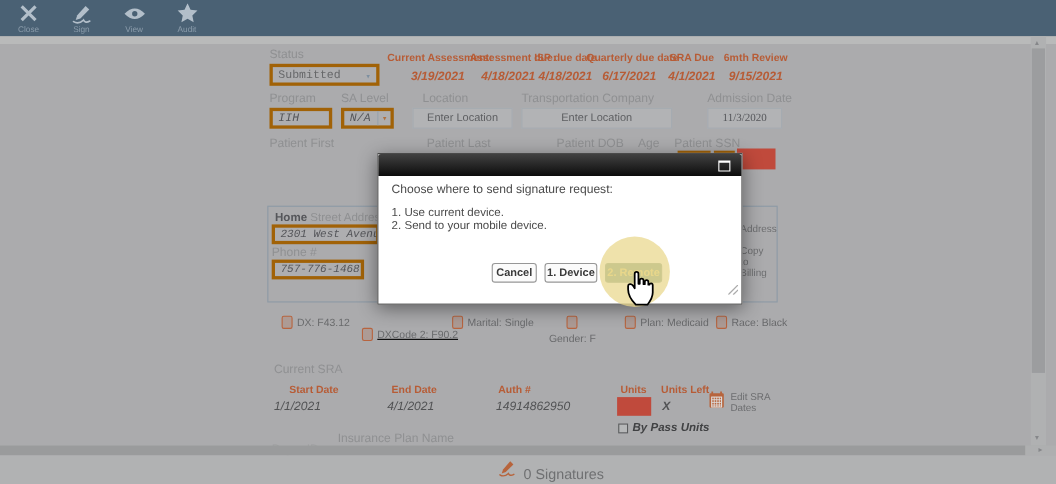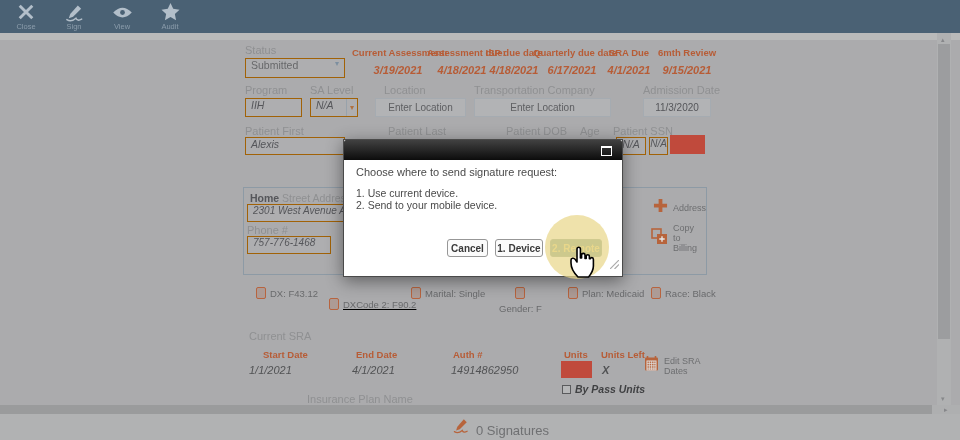--- a/index.html
+++ b/index.html
@@ -13,21 +13,21 @@
   .tool .tlabel{font-size:7.5px;color:#8b9cab;line-height:8px;}
   .substrip{position:absolute;left:0;top:33px;width:960px;height:7px;background:#b9baba;}
 
   
   .lbl{position:absolute;font-size:11px;color:#8f9092;white-space:nowrap;}
   .val-it{font-style:italic;color:#55565a;}
   .orange{color:#b75c36;}
   .abs{position:absolute;}
 
   
-  .field{position:absolute;border:1px solid #a16207;background:rgba(255,255,255,0.04);box-sizing:border-box;display:flex;align-items:flex-start;padding:0 5px;font-size:10.5px;overflow:hidden;white-space:nowrap;}
+  .field{position:absolute;border:3px solid #a16207;background:rgba(255,255,255,0.04);box-sizing:border-box;display:flex;align-items:flex-end;padding:0 5px;font-size:10.5px;overflow:hidden;white-space:nowrap;font-family:Liberation Mono, monospace;}
   .btnfield{position:absolute;border:1px solid #a5abb1;background:#b2b3b5;box-sizing:border-box;display:flex;align-items:center;justify-content:center;font-size:10px;color:#5d5e61;white-space:nowrap;cursor:pointer;}
   .chev{color:#7d8fa0;font-size:8px;}
 
   
   .datecol{position:absolute;text-align:center;}
   .datecol .dl{font-size:9.5px;font-weight:bold;color:#b75c36;white-space:nowrap;}
   .datecol .dv{font-size:11px;font-weight:bold;font-style:italic;color:#b75c36;margin-top:6px;white-space:nowrap;}
 
   
   .panel{position:absolute;left:243px;top:187px;width:464px;height:88px;border:1px solid #8d9aa5;box-sizing:border-box;}
@@ -54,21 +54,21 @@
   .vsb{position:absolute;left:937px;top:33px;width:14px;height:372px;background:#b0b1b2;}
   .vsb-thumb{position:absolute;left:1px;top:11px;width:12px;height:295px;background:#9c9d9f;cursor:pointer;}
   .sb-arrow{position:absolute;font-size:7px;color:#86878a;cursor:pointer;line-height:7px;}
   .hsb{position:absolute;left:0;top:405px;width:960px;height:9px;background:#aeafb0;}
   .hsb-thumb{position:absolute;left:0;top:0;width:932px;height:9px;background:#9a9b9c;cursor:pointer;}
 
   
   .footer{position:absolute;left:0;top:414px;width:960px;height:26px;background:#b1b2b3;}
 
   
-  .modal{position:absolute;left:343px;top:139px;width:280px;height:138px;background:#fff;border:1px solid #4a4a4a;box-sizing:border-box;box-shadow:0 4px 16px rgba(0,0,0,.45);z-index:10;}
+  .modal{position:absolute;left:343px;top:139px;width:332px;height:138px;background:#fff;border:1px solid #4a4a4a;box-sizing:border-box;box-shadow:0 4px 16px rgba(0,0,0,.45);z-index:10;}
   .modal-title{position:absolute;left:0;top:0;width:100%;height:20px;background:linear-gradient(#414141,#0c0c0c);border-radius:2px 2px 0 0;}
   .restore{position:absolute;right:10px;top:6px;width:9px;height:7px;border:1px solid #fff;border-top:2px solid #fff;cursor:pointer;}
   .modal-msg{position:absolute;left:12px;top:26px;font-size:11px;color:#4a4a4a;white-space:nowrap;}
   .modal-opt{position:absolute;left:12px;font-size:10.5px;color:#4a4a4a;white-space:nowrap;}
   .mbtn{position:absolute;top:99px;height:18px;background:#fbfbfb;border:1px solid #979797;border-radius:3px;box-sizing:border-box;display:flex;align-items:center;justify-content:center;font-size:10px;font-weight:bold;color:#3a3a3a;cursor:pointer;}
   .mbtn-remote{background:#85a595;border-color:#8fa89a;color:#e9d88a;}
   .grip{position:absolute;right:3px;bottom:3px;}
 
   .highlight-circle{position:absolute;left:545px;top:215px;width:64px;height:64px;border-radius:50%;background:rgba(233,215,139,.72);z-index:11;pointer-events:none;}
   .hand{position:absolute;left:566px;top:243px;z-index:12;pointer-events:none;}
@@ -155,32 +155,29 @@
 
   <div class="field" style="left:245px;top:98px;width:57px;height:19px;">
     <span class="val-it">IIH</span>
   </div>
   <div class="field" style="left:310px;top:98px;width:48px;height:19px;padding:0;">
     <span class="val-it" style="padding-left:5px;flex:1;">N/A</span>
     <span style="border-left:1px solid #98a2ab;height:100%;display:flex;align-items:center;padding:0 3px;color:#b0703f;font-size:8px;">▾</span>
   </div>
   <div class="btnfield" style="left:375px;top:98px;width:91px;height:19px;">Enter Location</div>
   <div class="btnfield" style="left:474px;top:98px;width:137px;height:19px;">Enter Location</div>
-  <div class="btnfield" style="left:643px;top:98px;width:68px;height:19px;color:#55565a;">11/3/2020</div>
+  <div class="btnfield" style="left:643px;top:98px;width:68px;height:19px;color:#55565a;font-family:Liberation Serif, serif;">11/3/2020</div>
 
   <div class="lbl" style="left:245px;top:125px;">Patient First</div>
   <div class="lbl" style="left:369px;top:131px;margin-top:44px;">M.I.</div>
   <div class="lbl" style="left:388px;top:125px;">Patient Last</div>
   <div class="lbl" style="left:506px;top:125px;">Patient DOB</div>
   <div class="lbl" style="left:580px;top:125px;">Age</div>
   <div class="lbl" style="left:613px;top:125px;">Patient SSN</div>
 
-  <div class="field" style="left:245px;top:137px;width:100px;height:18px;">
-    <span class="val-it">Alexis</span>
-  </div>
   <div class="field" style="left:616px;top:137px;width:30px;height:18px;justify-content:center;">
     <span class="val-it">N/A</span>
   </div>
   <div class="field" style="left:649px;top:137px;width:19px;height:18px;justify-content:center;padding:0;">
     <span class="val-it" style="font-size:10px;">N/A</span>
   </div>
   <div class="redblock" style="left:670px;top:135px;width:35px;height:19px;"></div>
 
   <div class="panel"></div>
 

